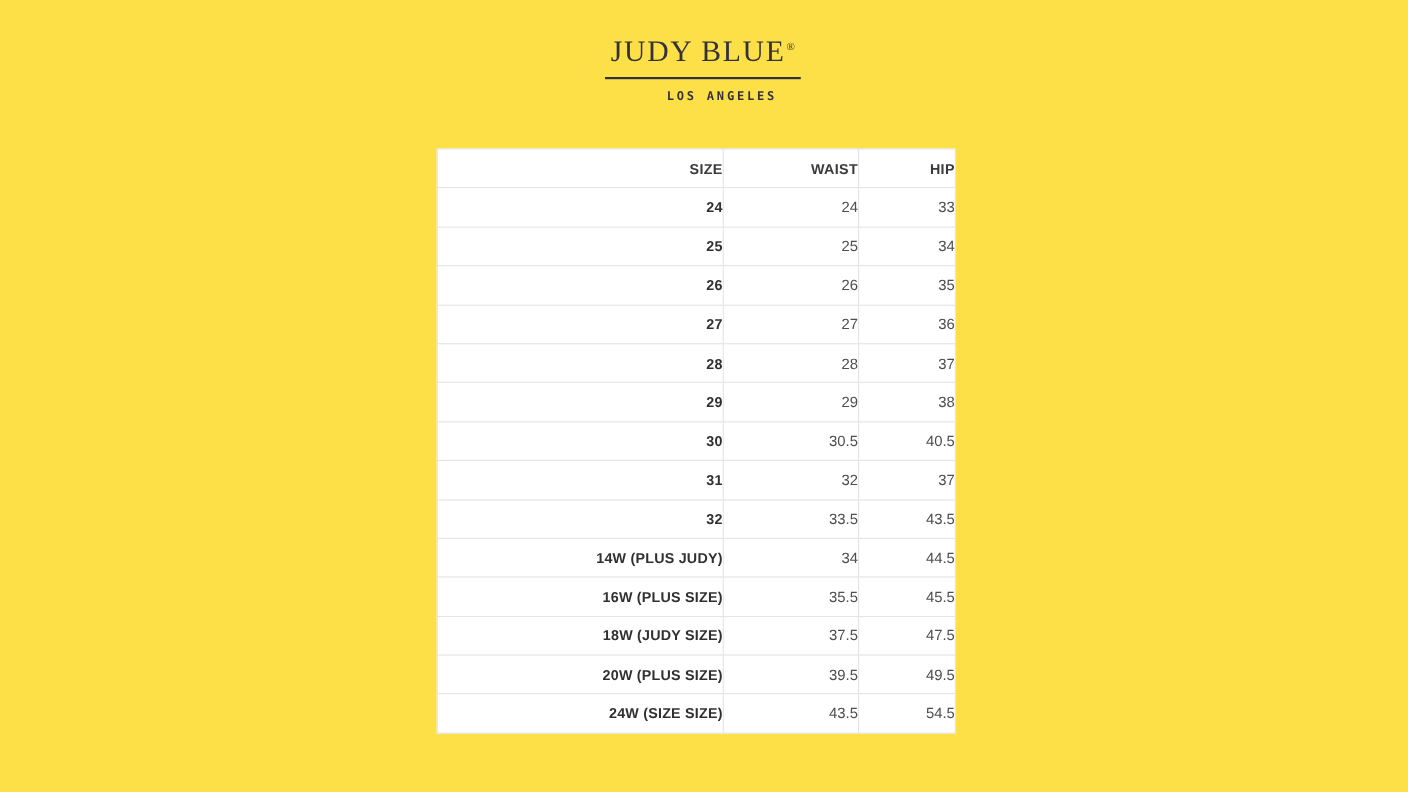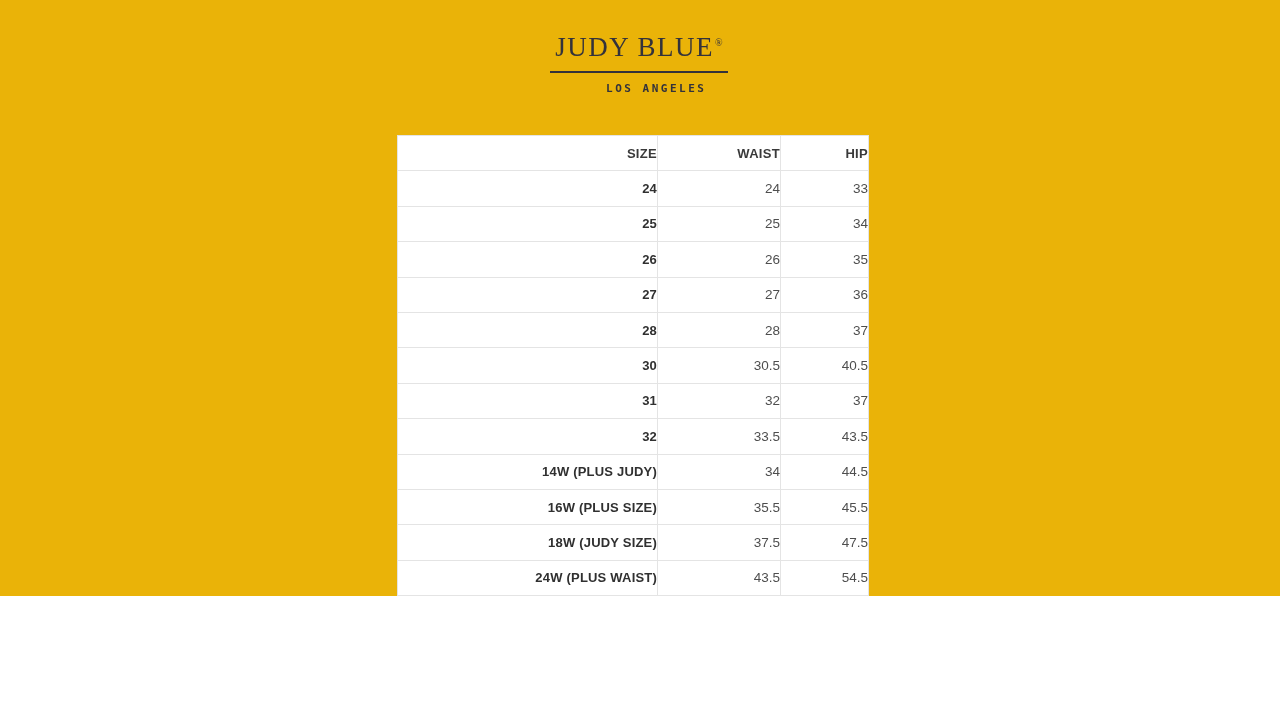--- a/index.html
+++ b/index.html
@@ -8,22 +8,22 @@
     background: #ffffff;
     width: 1280px;
     height: 720px;
     overflow: hidden;
   }
   * { box-sizing: border-box; }
 
   .page {
     position: relative;
     width: 1280px;
-    height: 596px;
-    background: #eab308;
+    height: 720px;
+    background: #fde047;
     font-family: "Liberation Sans", sans-serif;
   }
 
   
   .brand {
     position: absolute;
     top: 27px;
     left: 0;
     width: 1278px;
     text-align: center;
@@ -154,20 +154,25 @@
     <td class="c-num">27</td>
     <td class="c-num">36</td>
   </tr>
 
   <tr>
     <td class="c-size">28</td>
     <td class="c-num">28</td>
     <td class="c-num">37</td>
   </tr>
 
+  <tr>
+    <td class="c-size">29</td>
+    <td class="c-num">29</td>
+    <td class="c-num">38</td>
+  </tr>
 
   <tr>
     <td class="c-size">30</td>
     <td class="c-num">30.5</td>
     <td class="c-num">40.5</td>
   </tr>
 
   <tr>
     <td class="c-size">31</td>
     <td class="c-num">32</td>
@@ -191,24 +196,29 @@
     <td class="c-num">35.5</td>
     <td class="c-num">45.5</td>
   </tr>
 
   <tr>
     <td class="c-size">18W (JUDY SIZE)</td>
     <td class="c-num">37.5</td>
     <td class="c-num">47.5</td>
   </tr>
 
-
-
-  <tr>
-    <td class="c-size">24W (PLUS WAIST)</td>
+  <tr>
+    <td class="c-size">20W (PLUS SIZE)</td>
+    <td class="c-num">39.5</td>
+    <td class="c-num">49.5</td>
+  </tr>
+
+
+  <tr>
+    <td class="c-size">24W (SIZE SIZE)</td>
     <td class="c-num">43.5</td>
     <td class="c-num">54.5</td>
   </tr>
 </tbody>
     </table>
   </div>
 
 </div>
 
 </body></html>

